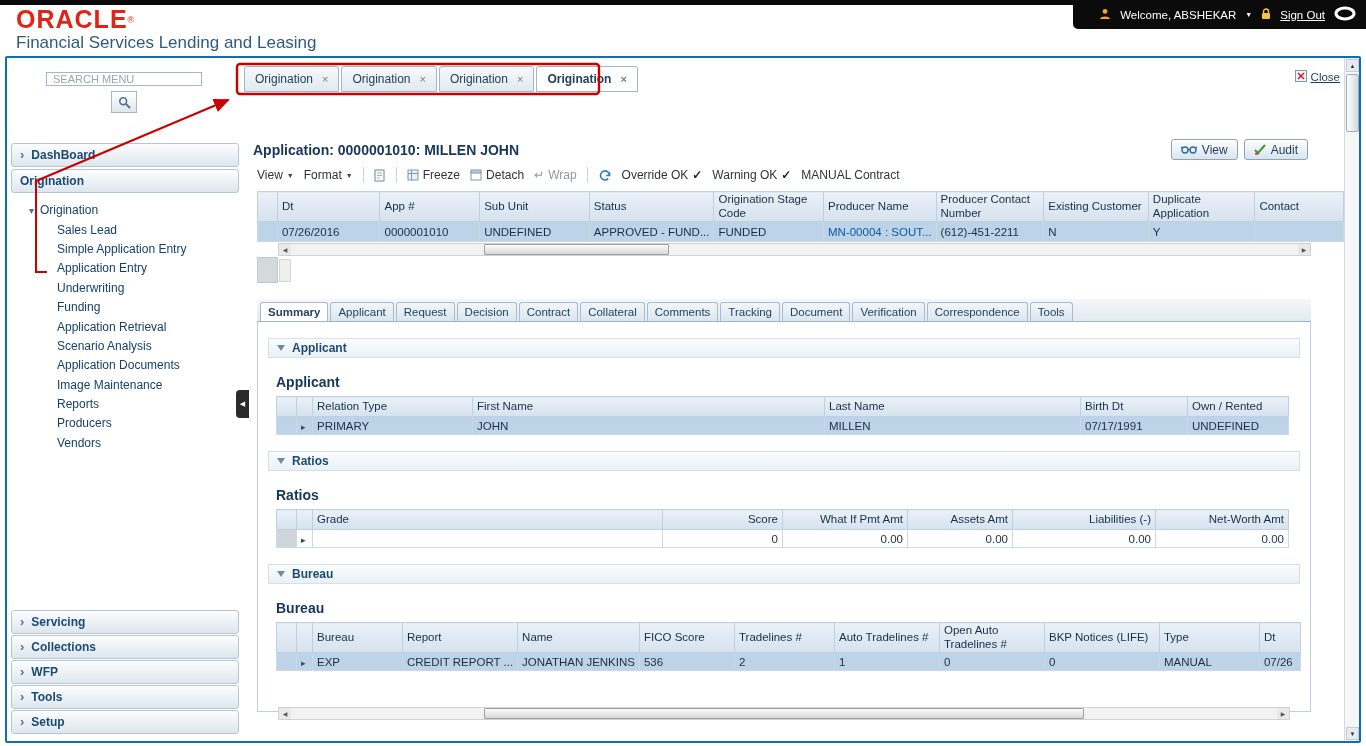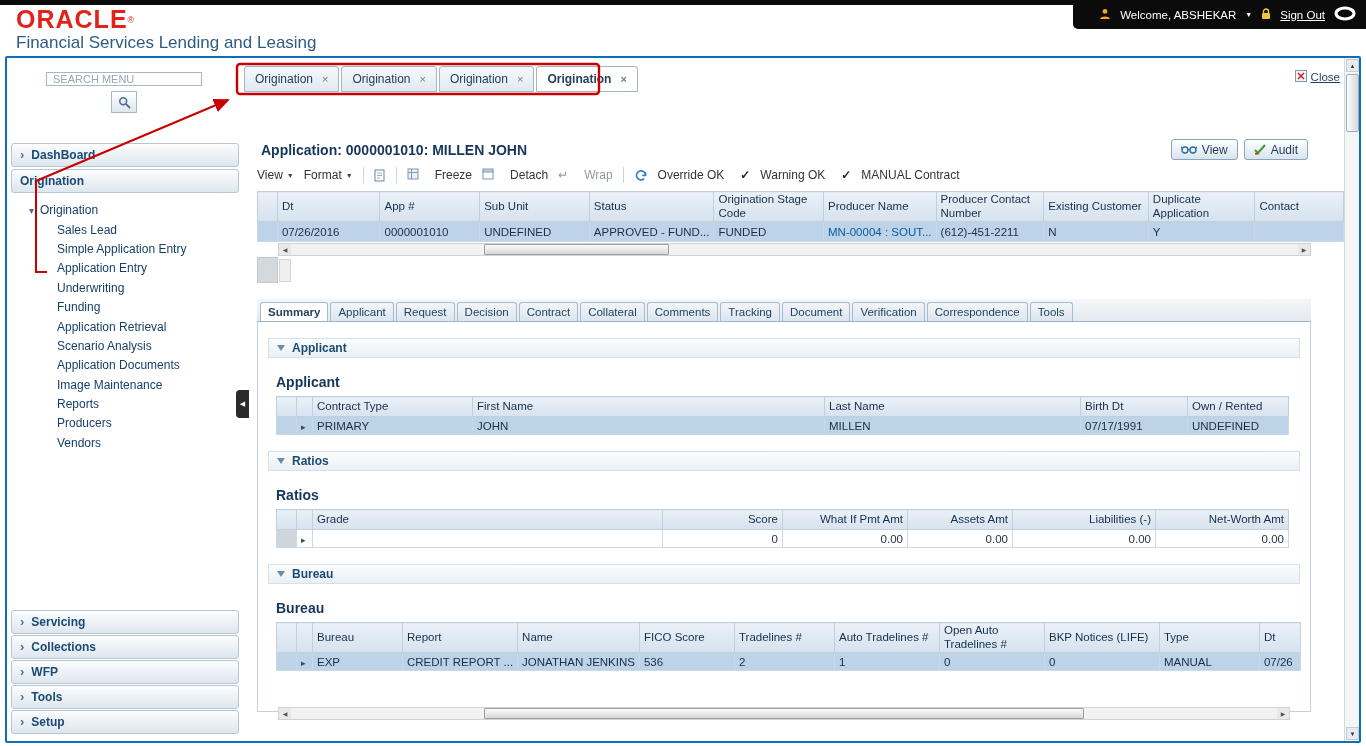--- a/index.html
+++ b/index.html
@@ -64,34 +64,34 @@
 
   #pagetabs { position:absolute; top:37px; left:0; right:0; height:26px;
     border-bottom:1px solid #9fb4c6; display:flex; align-items:flex-end; padding-left:8px; }
   .pagetab { padding:4px 10px; border:1px solid #a2b6c8; border-bottom:none; cursor:pointer;
     border-radius:3px 3px 0 0; background:linear-gradient(#f2f6f9,#dfe8f0); font-size:11.5px;
     color:#23425c; margin-right:2px; }
   .pagetab.active { background:#fff; font-weight:bold; }
 
   #canvas { position:absolute; top:63px; left:0; right:0; bottom:0; background:#fff; }
 
-  #titlerow { position:absolute; top:18px; left:18px; right:36px; display:flex;
+  #titlerow { position:absolute; top:18px; left:10px; right:36px; display:flex;
     justify-content:space-between; align-items:center; }
   #apptitle { font-size:14px; font-weight:bold; color:#16365c; }
   .btns { display:flex; gap:6px; }
   .btn { display:flex; align-items:center; gap:5px; height:21px; padding:0 9px; cursor:pointer;
     border:1px solid #8aa5bc; border-radius:3px; background:linear-gradient(#fefefe,#d9e4ee);
     font-size:12px; color:#1c3c5c; }
 
   #toolbar { position:absolute; top:46px; left:14px; display:flex; align-items:center; gap:10px;
     font-size:12px; color:#333; }
   .menulbl { display:flex; align-items:center; gap:4px; cursor:pointer; }
   .caret { font-size:7px; color:#444; }
   .tsep { width:1px; height:16px; background:#c9d4dd; }
-  .titem { display:flex; align-items:flex-start; gap:16px; cursor:pointer; }
+  .titem { display:flex; align-items:center; gap:4px; cursor:pointer; }
   .titem.dis { color:#8d99a4; }
   .chkmark { font-size:12px; font-weight:bold; color:#222; cursor:pointer; }
 
   table.grid { border-collapse:collapse; table-layout:fixed; font-size:11.5px; color:#1d2f40; }
   .grid th { background:linear-gradient(#eaf1f8,#d6e2ee); border:1px solid #c2d0dd; cursor:pointer;
     font-weight:normal; text-align:left; padding:1px 4px; color:#16304a; vertical-align:middle;
     overflow:hidden; white-space:normal; line-height:1.15; }
   .grid td { border:1px solid #ccd8e3; padding:2px 4px; overflow:hidden; white-space:nowrap; }
   .grid tr.rowsel td { background:#bdd3e7; }
   .grid td.selcell { background:#cfd6db; }
@@ -442,21 +442,21 @@
                 <col style="width:160px">
                 <col style="width:352px">
               <col style="width:256px">
                 <col style="width:107px">
                 <col style="width:101px">
             </colgroup>
             <tbody>
                 <tr>
               <th></th>
               <th></th>
-              <th>Contract Type</th>
+              <th>Relation Type</th>
               <th>First Name</th>
               <th>Last Name</th>
               <th>Birth Dt</th>
               <th>Own / Rented</th>
             </tr>
             <tr class="rowsel">
               <td class="selcell"></td>
               <td><span class="expglyph">▸</span></td>
               <td>PRIMARY</td>
               <td>JOHN</td>

